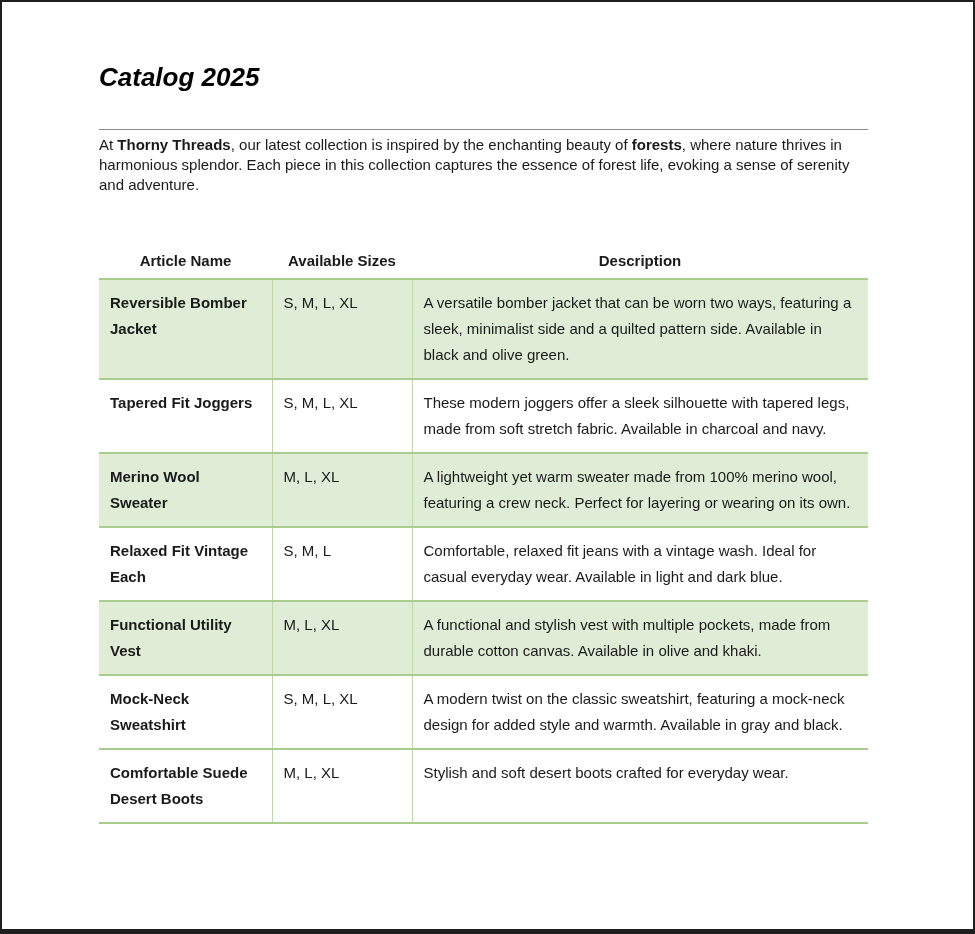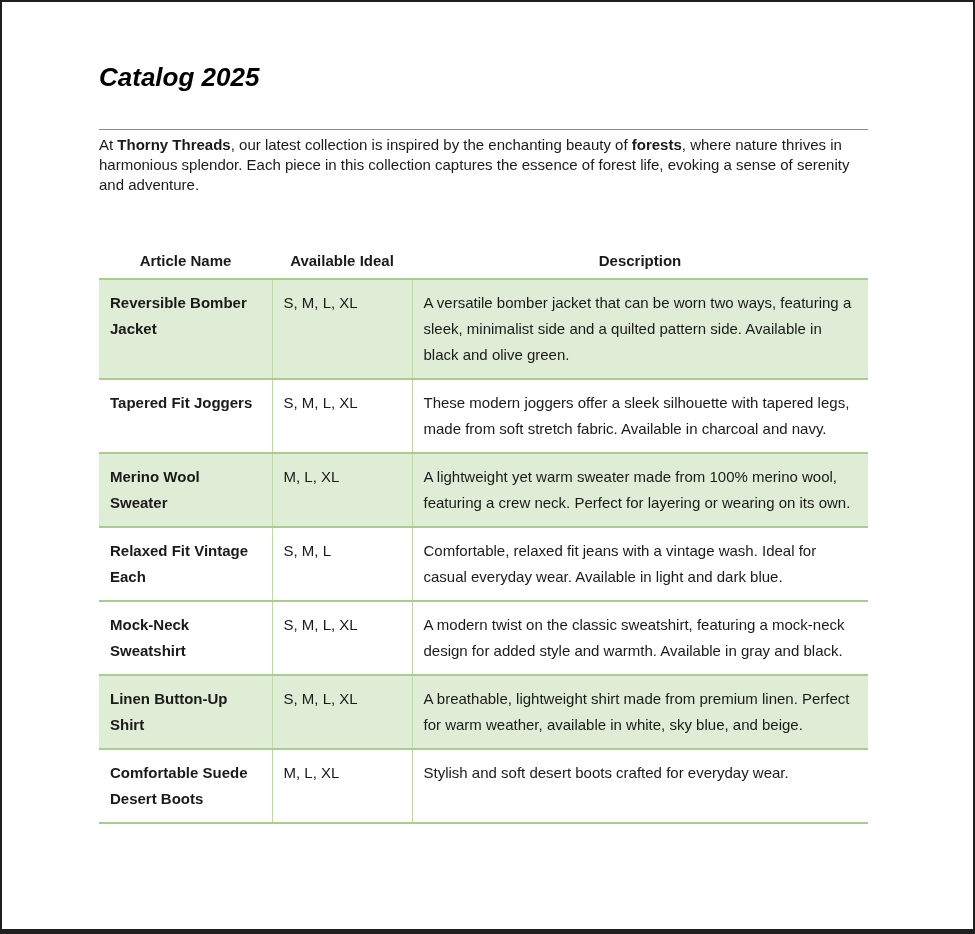--- a/index.html
+++ b/index.html
@@ -95,21 +95,21 @@
 
   <table class="catalog-table">
     <colgroup>
       <col class="c1">
         <col class="c2">
         <col class="c3">
     </colgroup>
     <thead>
       <tr>
           <th>Article Name</th>
-          <th>Available Ideal</th>
+          <th>Available Sizes</th>
           <th>Description</th>
         </tr>
     </thead>
     <tbody>
         <tr class="shaded">
           <td>Reversible Bomber Jacket</td>
           <td>S, M, L, XL</td>
           <td>A versatile bomber jacket that can be worn two ways, featuring a sleek, minimalist side and a quilted pattern side. Available in black and olive green.</td>
         </tr>
         <tr>
@@ -120,29 +120,29 @@
         <tr class="shaded">
           <td>Merino Wool Sweater</td>
           <td>M, L, XL</td>
           <td>A lightweight yet warm sweater made from 100% merino wool, featuring a crew neck. Perfect for layering or wearing on its own.</td>
         </tr>
         <tr>
           <td>Relaxed Fit Vintage Each</td>
           <td>S, M, L</td>
           <td>Comfortable, relaxed fit jeans with a vintage wash. Ideal for casual everyday wear. Available in light and dark blue.</td>
         </tr>
+        <tr class="shaded">
+          <td>Functional Utility Vest</td>
+          <td>M, L, XL</td>
+          <td>A functional and stylish vest with multiple pockets, made from durable cotton canvas. Available in olive and khaki.</td>
+        </tr>
         <tr>
           <td>Mock-Neck Sweatshirt</td>
           <td>S, M, L, XL</td>
           <td>A modern twist on the classic sweatshirt, featuring a mock-neck design for added style and warmth. Available in gray and black.</td>
-        </tr>
-        <tr class="shaded">
-          <td>Linen Button-Up Shirt</td>
-          <td>S, M, L, XL</td>
-          <td>A breathable, lightweight shirt made from premium linen. Perfect for warm weather, available in white, sky blue, and beige.</td>
         </tr>
         <tr>
           <td>Comfortable Suede Desert Boots</td>
           <td>M, L, XL</td>
           <td>Stylish and soft desert boots crafted for everyday wear.</td>
         </tr>
       </tbody>
   </table>
 
 </div>

